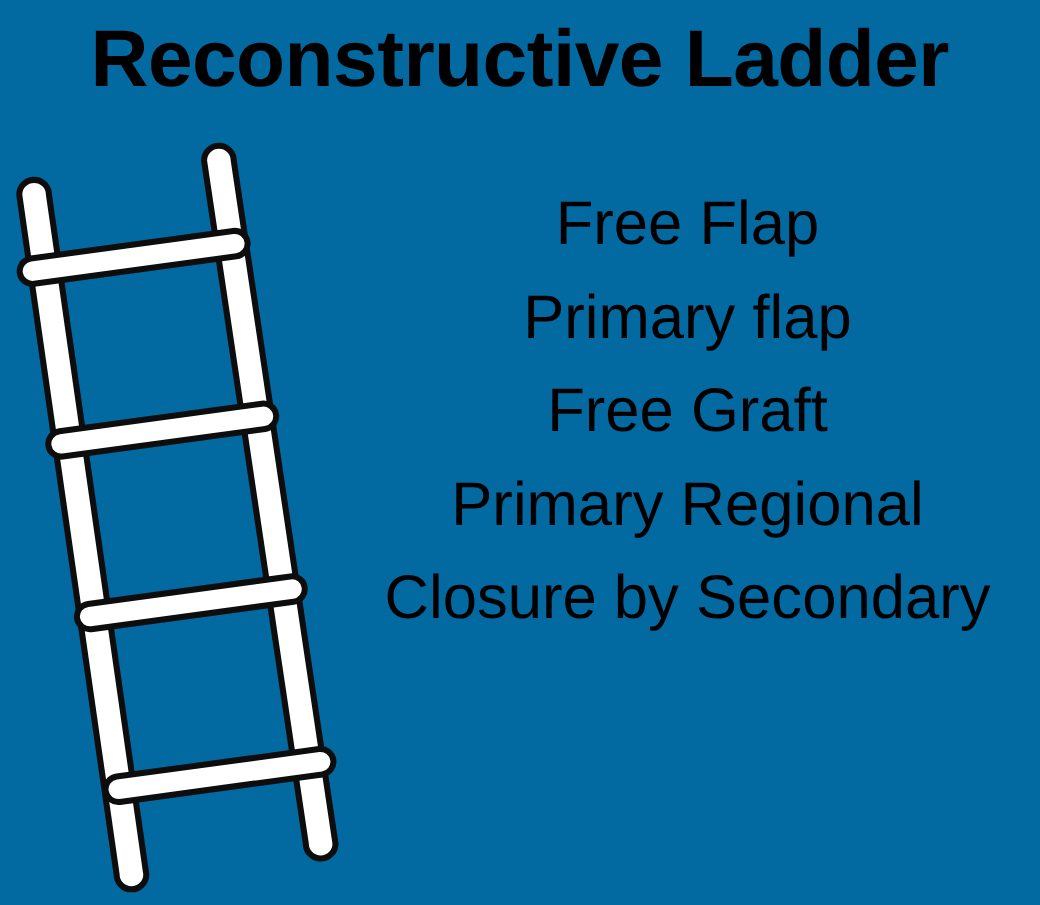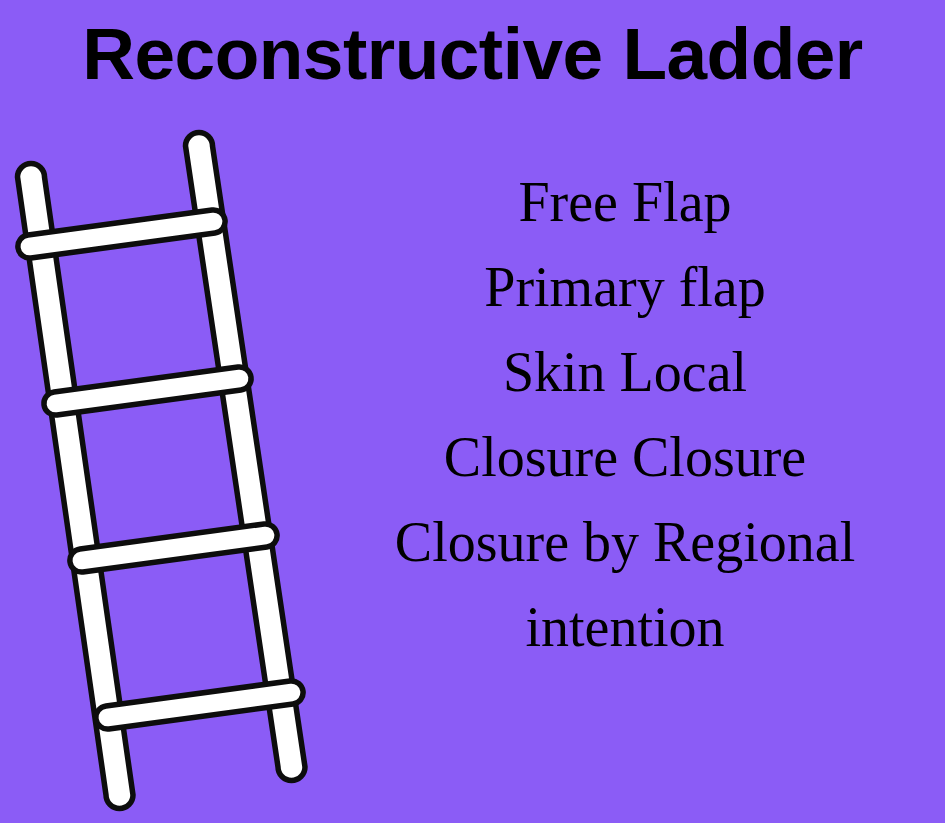--- a/index.html
+++ b/index.html
@@ -12,21 +12,21 @@
     width: 945px;
     height: 823px;
     overflow: hidden;
     font-family: "Liberation Sans", sans-serif;
     color: #000000;
   }
   #figure {
     position: relative;
     width: 945px;
     height: 823px;
-    background: #8b5cf6;
+    background: #0369a1;
   }
   #figure-title {
     position: absolute;
     left: 0;
     top: 12px;
     width: 945px;
     text-align: center;
     font-family: "Liberation Sans", sans-serif;
     font-weight: bold;
     font-size: 73px;
@@ -55,21 +55,21 @@
     stroke-linecap: round;
   }
   #steps-list {
     position: absolute;
     left: 305px;
     top: 160px;
     width: 640px;
     text-align: center;
   }
   .step-item {
-    font-family: Liberation Serif, serif;
+    font-family: Liberation Sans, sans-serif;
     font-weight: normal;
     font-size: 56px;
     line-height: 85px;
     color: #000000;
     white-space: nowrap;
   }
 </style>
 </head>
 <body>
 
@@ -118,19 +118,18 @@
                A 11.5 11.5 0 0 1 293 592
                L 109 617
                A 11.5 11.5 0 0 1 106 594
                Z"></path>
     </svg>
   </div>
 
   <div id="steps-list">
     <div class="step-item">Free Flap</div>
     <div class="step-item">Primary flap</div>
-    <div class="step-item">Skin Local</div>
-    <div class="step-item">Closure Closure</div>
-    <div class="step-item">Closure by Regional</div>
-    <div class="step-item">intention</div>
+    <div class="step-item">Free Graft</div>
+    <div class="step-item">Primary Regional</div>
+    <div class="step-item">Closure by Secondary</div>
   </div>
 
 </div>
 
 </body></html>

